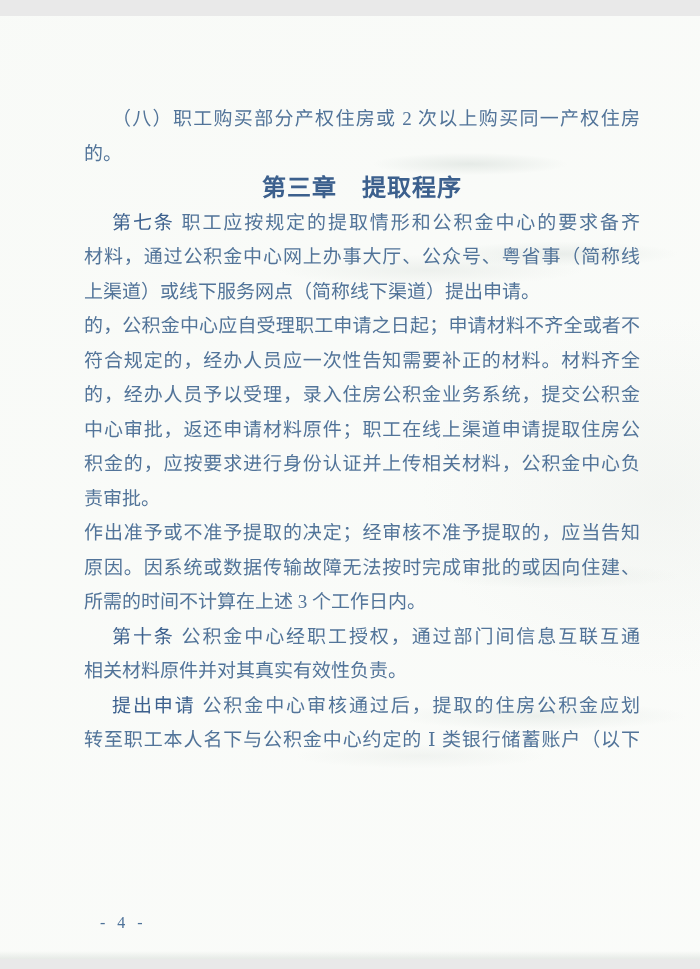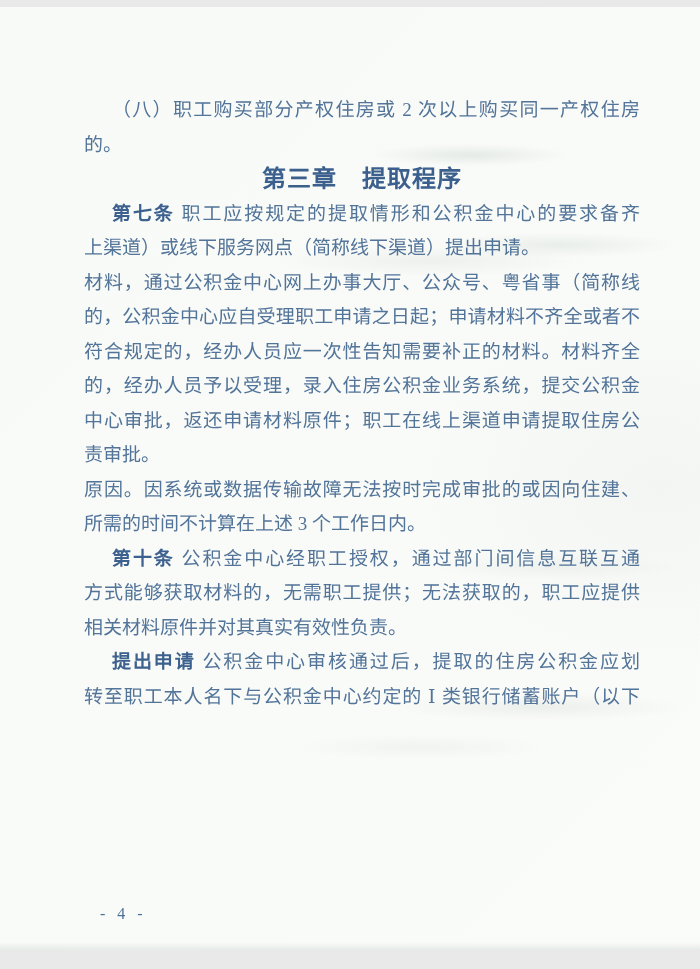--- a/index.html
+++ b/index.html
@@ -4,21 +4,21 @@
 <style>
   html, body {
     margin: 0;
     padding: 0;
     background: #e9e9e9;
   }
   .page {
     position: relative;
     width: 700px;
     height: 943px;
-    margin: 7px auto;
+    margin: 16px auto;
     background: #fcfdfb;
     overflow: hidden;
     font-family: "Liberation Serif", "DejaVu Serif", serif;
   }
   
   .texture {
     position: absolute;
     inset: 0;
     pointer-events: none;
     background:
@@ -46,21 +46,21 @@
     white-space: pre-wrap;
   }
   .line.fill {
     text-align: justify;
     text-align-last: justify;
   }
   .line.indent {
     text-indent: 28px;
   }
   .term {
-    font-weight: bold;
+    font-weight: normal;
     color: #3d618e;
   }
   .heading {
     text-align: right;
     text-align-last: center;
     font-weight: bold;
     font-size: 24px;
     letter-spacing: 1px;
     color: #3c608d;
   }
@@ -77,29 +77,30 @@
 </head>
 <body>
 
 <div class="page">
   <div class="texture"></div>
   <div class="content">
       <div class="line indent fill"><span class="seg">（八）职工购买部分产权住房或 2 次以上购买同一产权住房</span></div>
       <div class="line"><span class="seg">的。</span></div>
       <div class="line heading">第三章　提取程序</div>
       <div class="line indent fill"><span class="term">第七条</span><span class="seg"> 职工应按规定的提取情形和公积金中心的要求备齐</span></div>
+      <div class="line fill"><span class="seg">材料，通过公积金中心网上办事大厅、公众号、粤省事（简称线</span></div>
       <div class="line"><span class="seg">上渠道）或线下服务网点（简称线下渠道）提出申请。</span></div>
-      <div class="line fill"><span class="seg">材料，通过公积金中心网上办事大厅、公众号、粤省事（简称线</span></div>
       <div class="line fill"><span class="seg">的，公积金中心应自受理职工申请之日起；申请材料不齐全或者不</span></div>
       <div class="line fill"><span class="seg">符合规定的，经办人员应一次性告知需要补正的材料。材料齐全</span></div>
       <div class="line fill"><span class="seg">的，经办人员予以受理，录入住房公积金业务系统，提交公积金</span></div>
       <div class="line fill"><span class="seg">中心审批，返还申请材料原件；职工在线上渠道申请提取住房公</span></div>
+      <div class="line fill"><span class="seg">积金的，应按要求进行身份认证并上传相关材料，公积金中心负</span></div>
       <div class="line"><span class="seg">责审批。</span></div>
+      <div class="line fill"><span class="seg">作出准予或不准予提取的决定；经审核不准予提取的，应当告知</span></div>
       <div class="line fill"><span class="seg">原因。因系统或数据传输故障无法按时完成审批的或因向住建、</span></div>
       <div class="line"><span class="seg">所需的时间不计算在上述 3 个工作日内。</span></div>
       <div class="line indent fill"><span class="term">第十条</span><span class="seg"> 公积金中心经职工授权，通过部门间信息互联互通</span></div>
-      <div class="line fill"><span class="seg">方式能够获取材料的，无需职工提供；无法获取的，职工应提供</span></div>
       <div class="line"><span class="seg">相关材料原件并对其真实有效性负责。</span></div>
       <div class="line indent fill"><span class="term">提出申请</span><span class="seg"> 公积金中心审核通过后，提取的住房公积金应划</span></div>
       <div class="line fill"><span class="seg">转至职工本人名下与公积金中心约定的 Ⅰ 类银行储蓄账户（以下</span></div>
     </div>
   <div class="footer">- 4 -</div>
 </div>
 
 </body></html>

